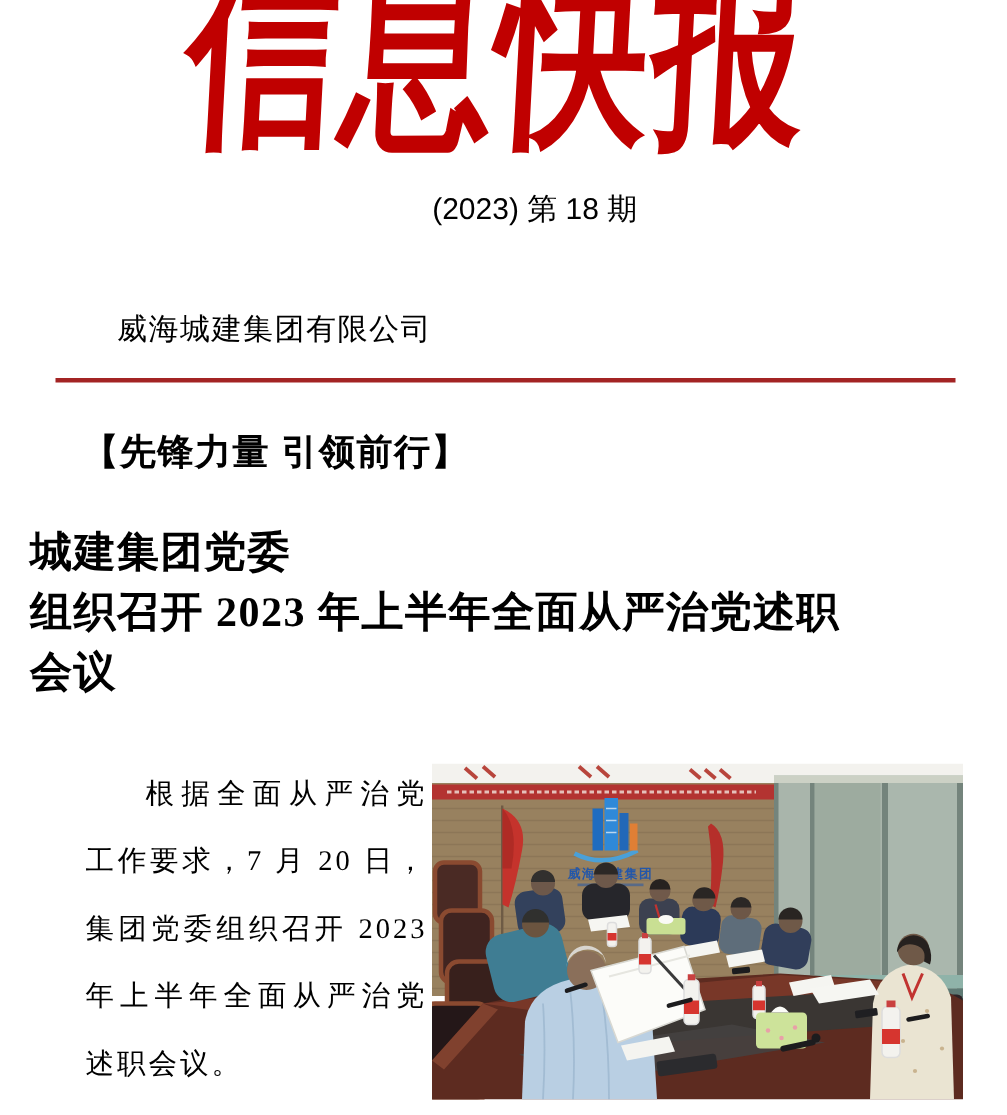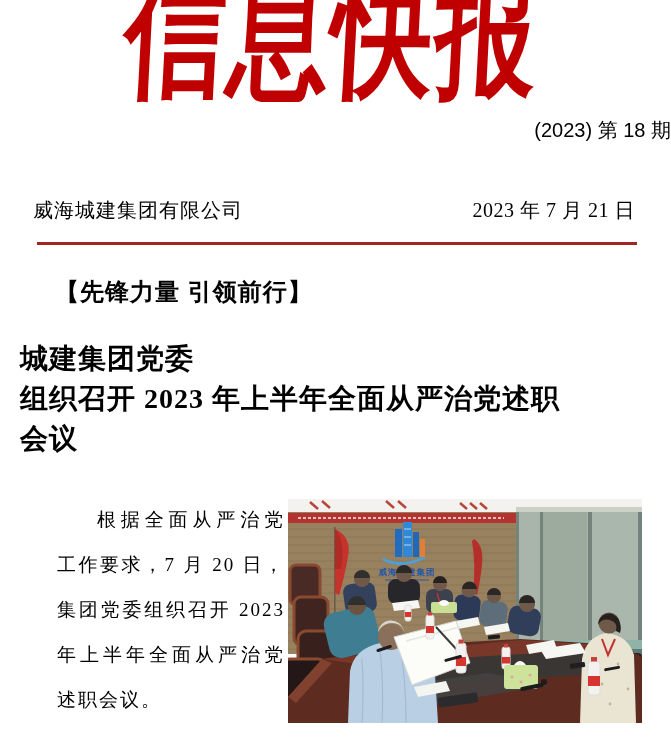--- a/index.html
+++ b/index.html
@@ -11,27 +11,27 @@
   
   .masthead-clip { position:relative; height:104px; overflow:hidden; }
   .masthead-text {
     position:absolute; left:0; right:0; top:-30px;
     text-align:center; white-space:nowrap;
     font-family:"Liberation Serif", serif;
     font-size:134px; line-height:134px; font-weight:bold; letter-spacing:4px;
     transform:scaleX(0.75) skewX(-4deg); transform-origin:center top;
   }
   .issue-line {
-    margin-top:12px; line-height:28px; text-align:right; padding-left:42px;
+    margin-top:22px; line-height:28px; text-align:center; padding-left:42px;
     font-size:20px; font-family:"Liberation Sans", sans-serif;
   }
   
   .info-row {
     display:flex; justify-content:space-between; align-items:center;
-    margin:52px 36px 0 33px; line-height:28px;
+    margin:52px 36px 0 78px; line-height:28px;
   }
   .company { font-size:20px; font-family:"Liberation Sans", sans-serif; letter-spacing:1px; }
   .date    { font-size:20px; font-family:"Liberation Serif", serif; letter-spacing:0.5px; }
   .red-rule { margin:18px 34px 0 37px; height:3px; }
   
   .section-header {
     margin:32px 0 0 55px; line-height:30px;
     font-size:24px; font-weight:bold; letter-spacing:1px;
     font-family:"Liberation Sans", sans-serif;
   }
@@ -57,21 +57,20 @@
 <div class="page">
 
   <div class="masthead-clip">
     <div class="masthead-text" style="color: rgb(192, 0, 0);">信息快报</div>
   </div>
 
   <div class="issue-line">(2023) 第 18 期</div>
 
   <div class="info-row">
     <span class="company">威海城建集团有限公司</span>
-    <span class="date">2023 年 7 月 21 日</span>
   </div>
 
   <div class="red-rule" style="background: rgb(163, 36, 36);"></div>
 
   <div class="section-header">【先锋力量  引领前行】</div>
 
   <h1 class="article-title">城建集团党委
 组织召开 2023 年上半年全面从严治党述职
 会议</h1>
 

